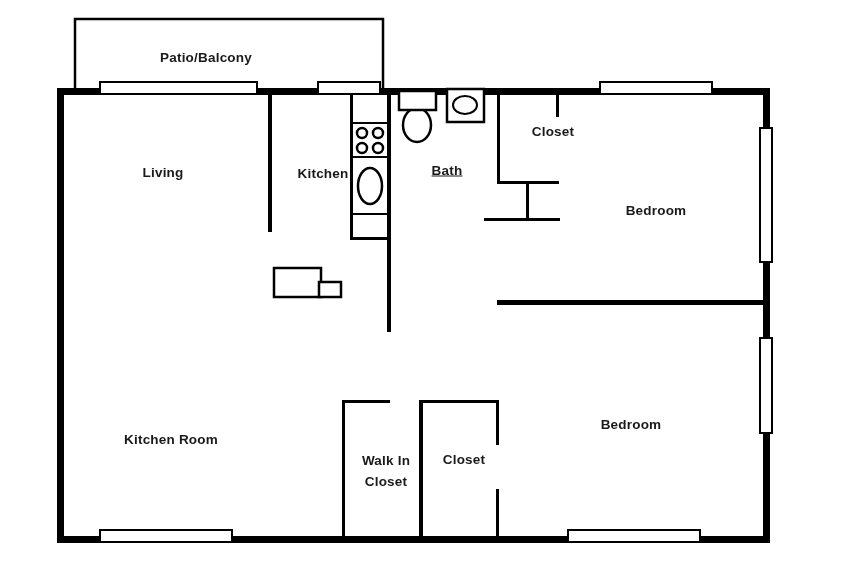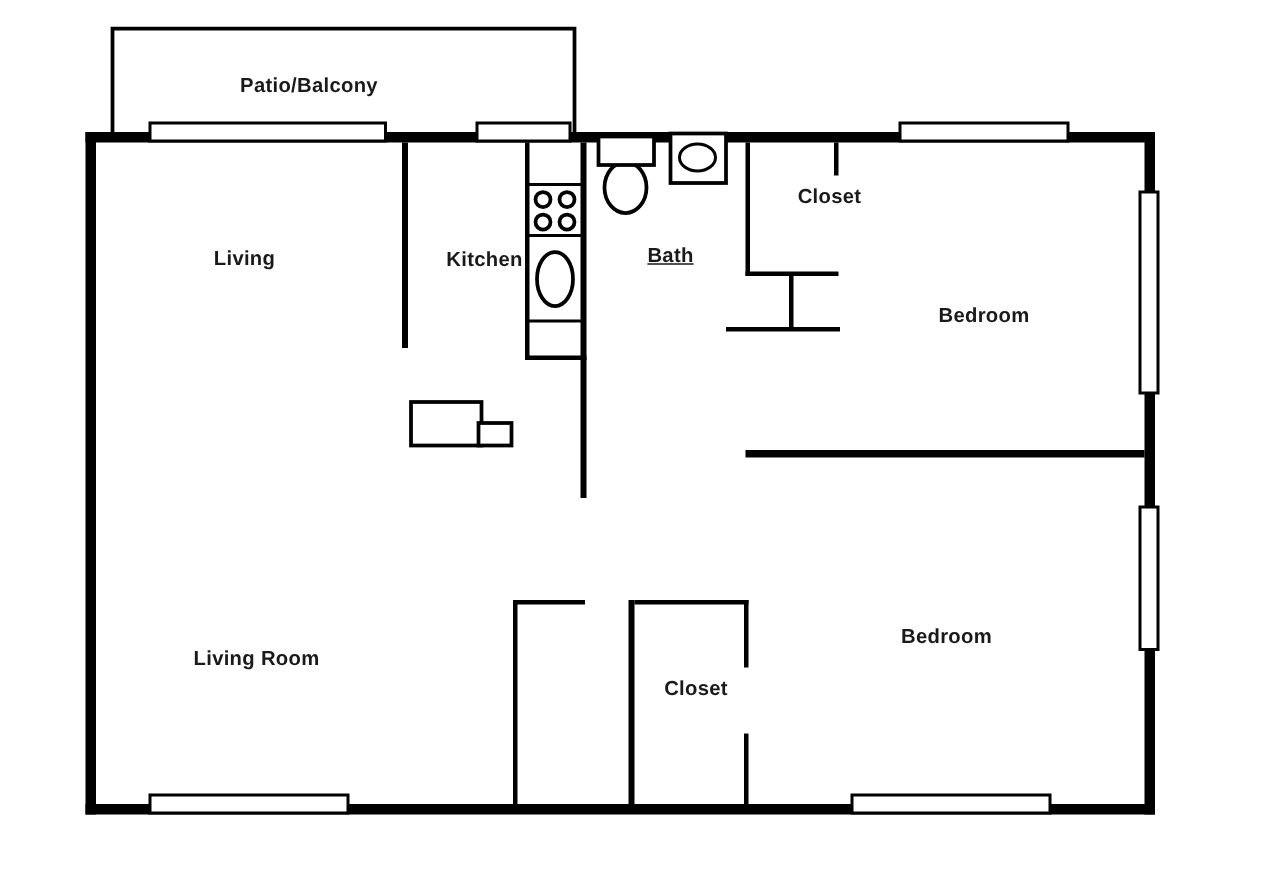--- a/index.html
+++ b/index.html
@@ -113,17 +113,18 @@
       </g>
     </g>
   </svg>
 
   <div class="room-label" style="left:206px; top:57px;">Patio/Balcony</div>
   <div class="room-label" style="left:163px; top:172px;">Living</div>
   <div class="room-label" style="left:311px; top:173px;padding-left:24px;">Kitchen</div>
   <div class="room-label" style="left:447px; top:170px;text-decoration:underline;">Bath</div>
   <div class="room-label" style="left:553px; top:131px;">Closet</div>
   <div class="room-label" style="left:656px; top:210px;">Bedroom</div>
-  <div class="room-label" style="left:171px; top:439px;">Living Room</div>
+  <div class="room-label" style="left:171px; top:439px;">Kitchen Room</div>
+  <div class="room-label wrap" style="left:386px; top:471px;">Walk In Closet</div>
   <div class="room-label" style="left:464px; top:459px;">Closet</div>
   <div class="room-label" style="left:631px; top:424px;">Bedroom</div>
 
 </div>
 
 </body></html>

